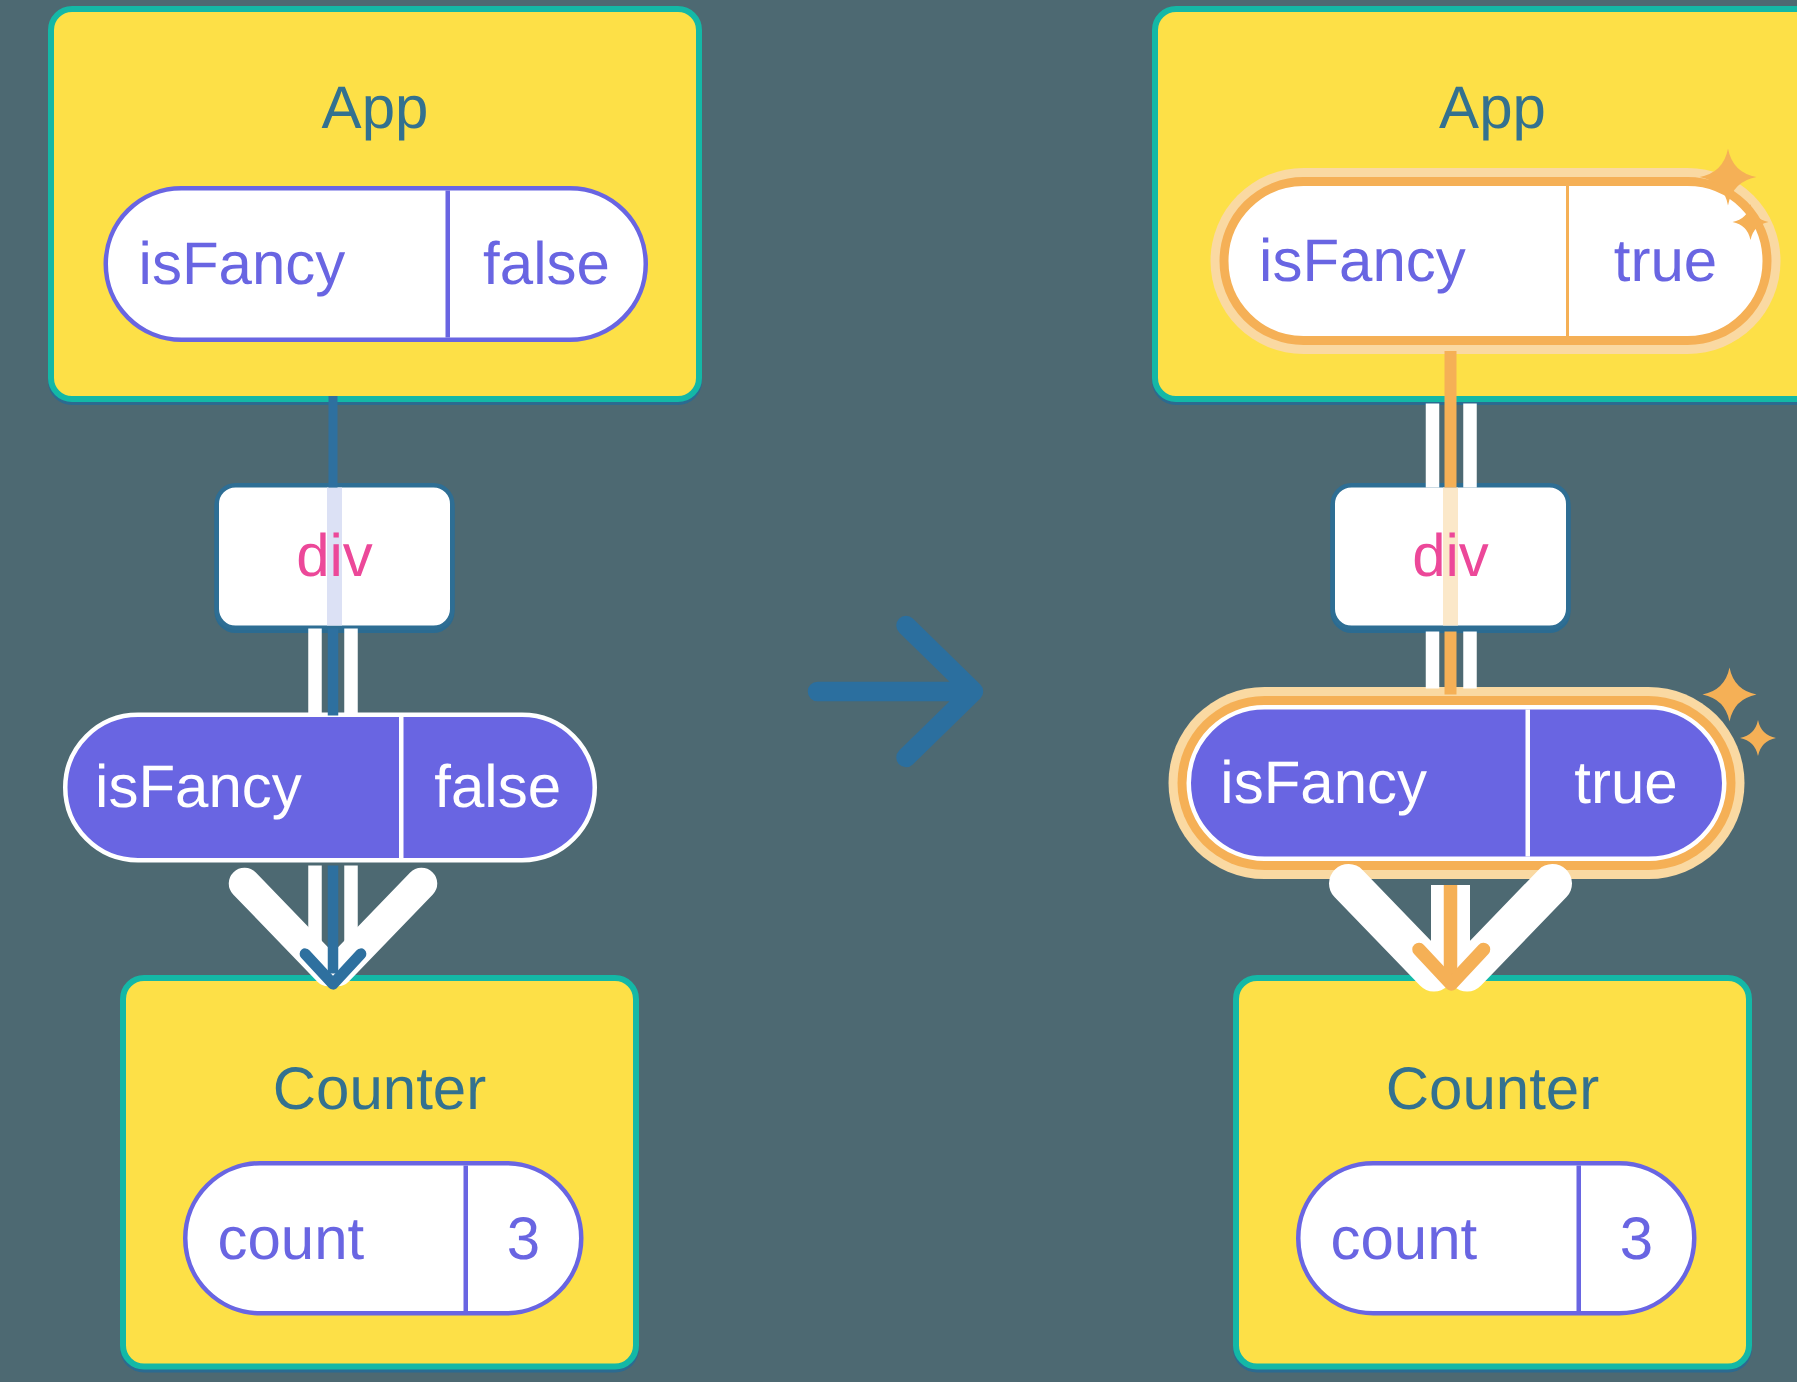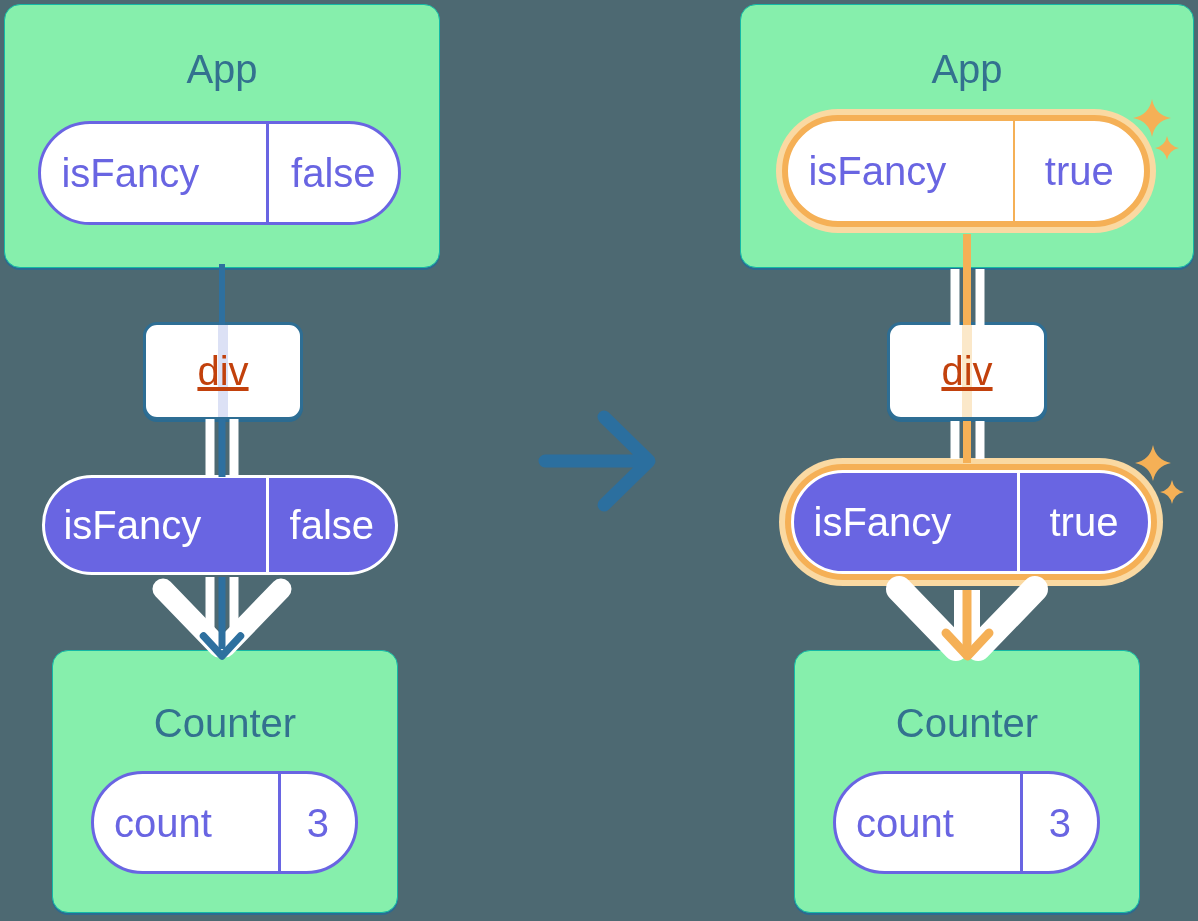--- a/index.html
+++ b/index.html
@@ -3,23 +3,24 @@
 <meta charset="utf-8">
 <style>
   html,body { margin:0; padding:0; background:#4D6972; }
   .canvas {
     position:relative; width:1198px; height:921px; overflow:hidden;
     background:#4D6972;
     font-family:"Liberation Sans", sans-serif;
     -webkit-font-smoothing:antialiased;
   }
   .card {
-    position:absolute; box-sizing:border-box; background:#86efac;
-    border:1px solid #14b8a6; border-radius:16px;
+    position:absolute; box-sizing:border-box; background:#fde047;
+    border:4px solid #14b8a6; border-radius:16px;
     box-shadow:0 2px 0 #2B6B91;
+    margin-left:28px;
   }
   .card-title {
     position:absolute; left:0; right:0; text-align:center;
     font-size:40px; font-weight:500; color:#33718F; line-height:1.1;
   }
   .pill {
     position:absolute; box-sizing:border-box; display:flex; align-items:stretch;
     border-radius:999px;
     gap:46px;
   }
@@ -46,21 +47,21 @@
     position:absolute; box-sizing:border-box; background:#fff;
     border:3px solid #2E6E94; border-radius:14px;
     display:flex; align-items:center; justify-content:center;
     box-shadow:0 2px 0 #2B6B91;
   }
   .divbox .passline {
     position:absolute; top:0; bottom:0; left:50%; width:10px;
     transform:translateX(-50%);
   }
   .divbox .label {
-    position:relative; z-index:1; font-size:40px; color:#c2410c; line-height:1;text-decoration:underline;
+    position:relative; z-index:1; font-size:40px; color:#ec4899; line-height:1;
   }
   .overlay { position:absolute; inset:0; pointer-events:none; }
 </style>
 </head>
 <body>
 
 <div class="canvas">
 
   <div class="card" style="left:4px; top:4px; width:436px; height:264px;">
     <div class="card-title" style="top:42px;">App</div>

